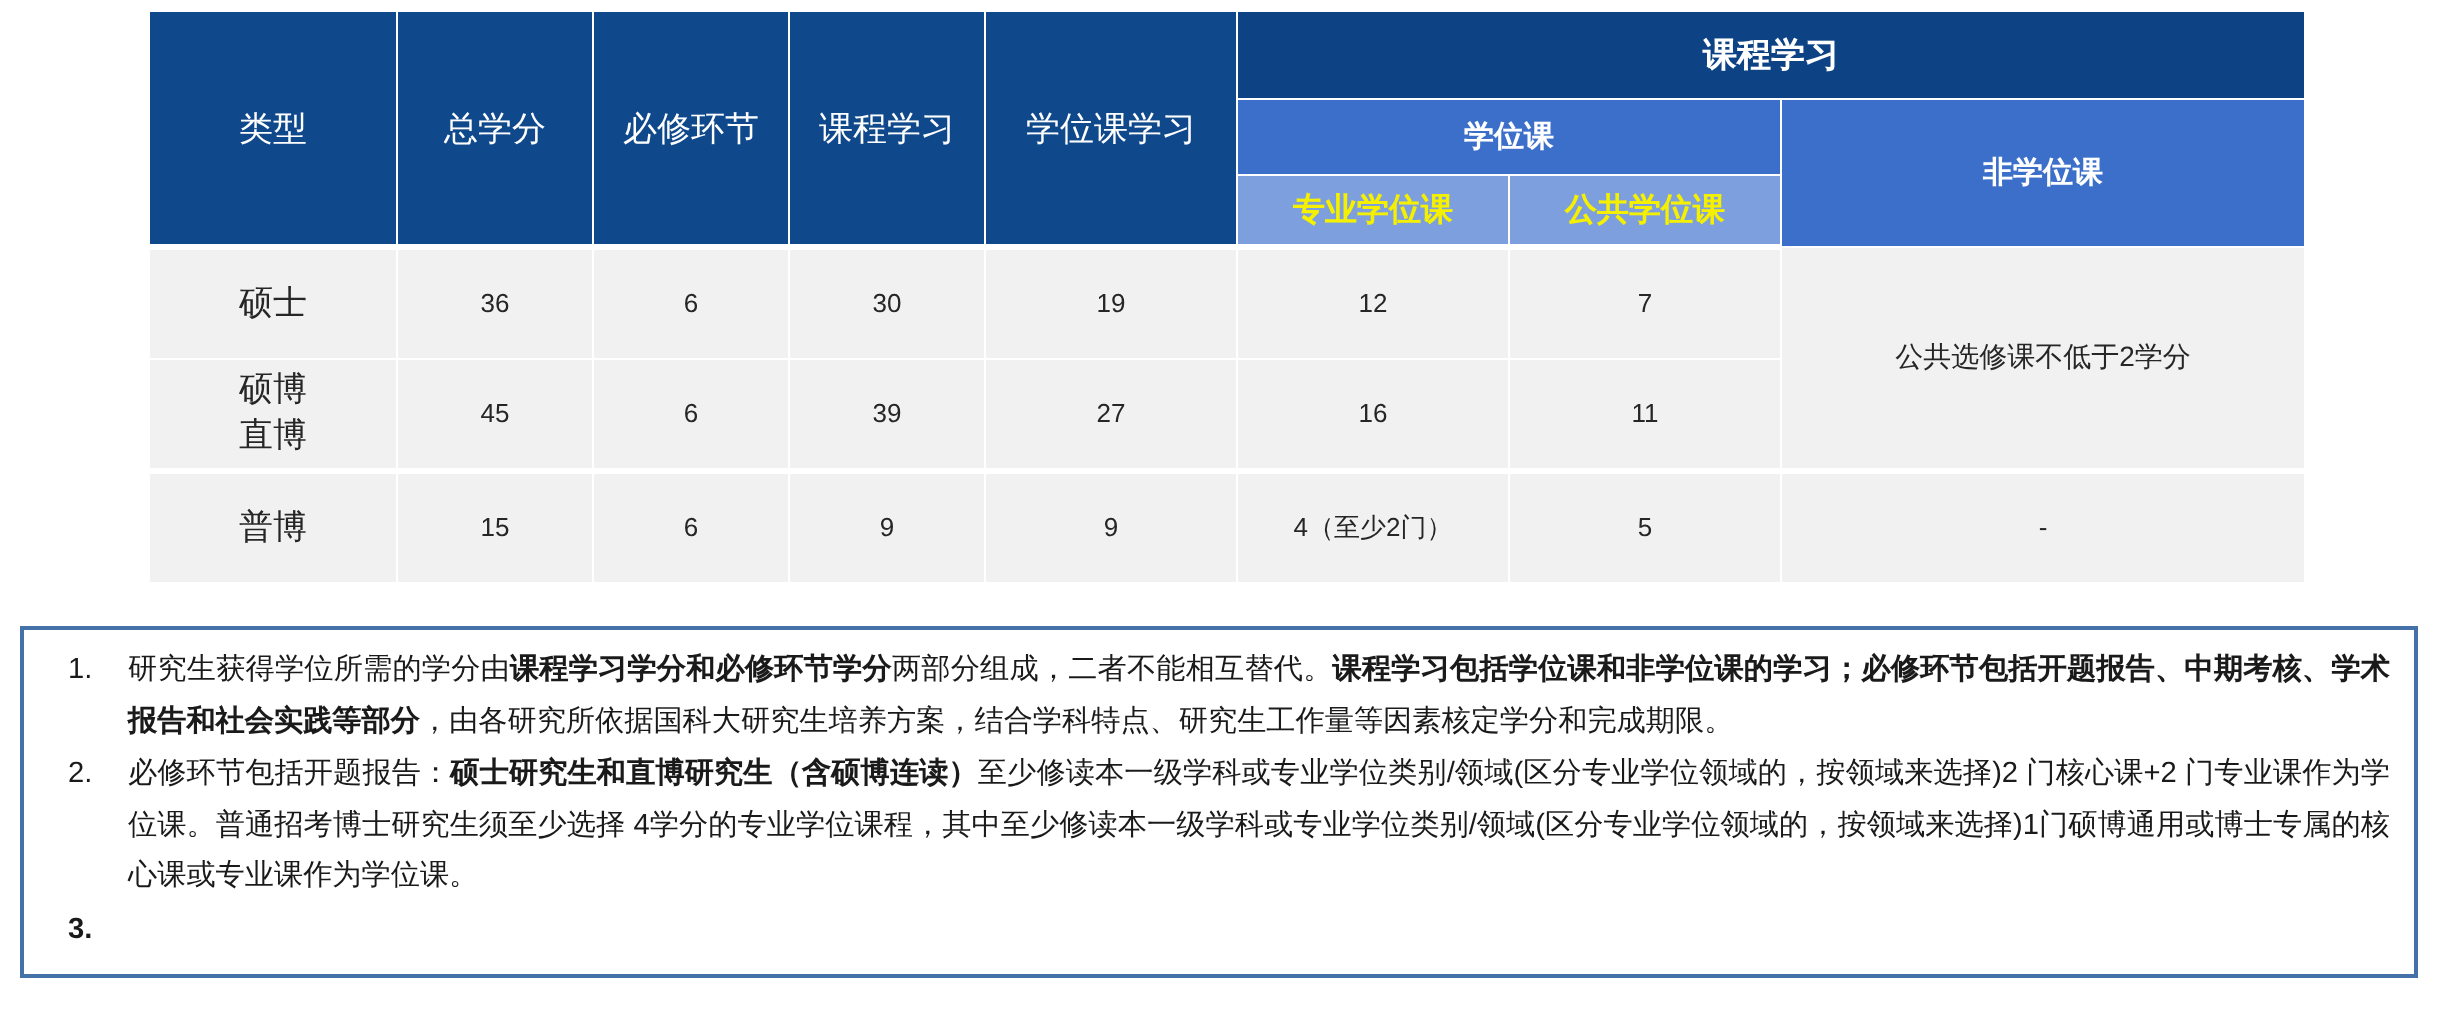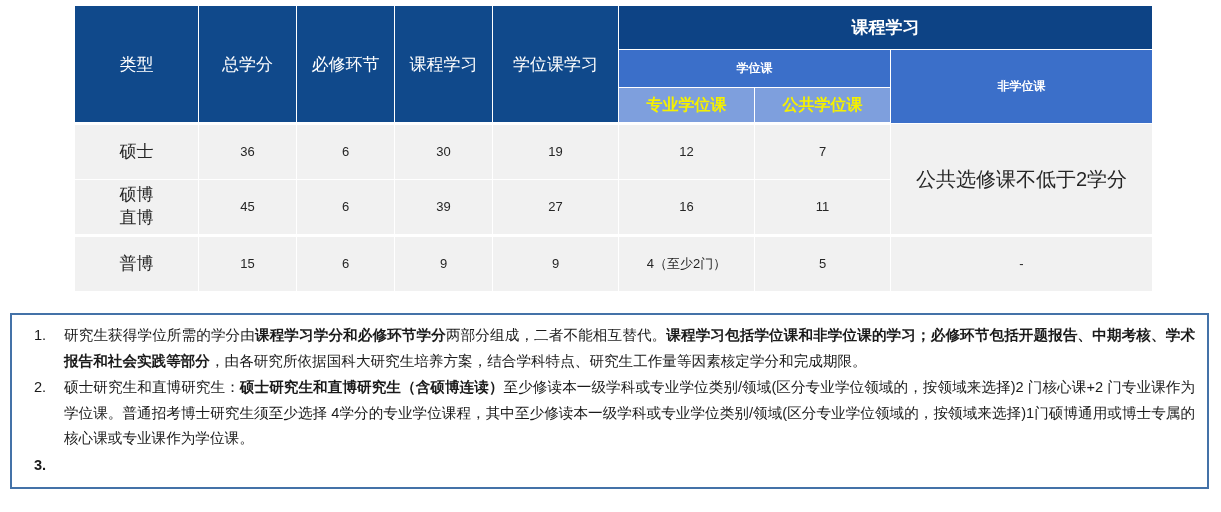--- a/index.html
+++ b/index.html
@@ -45,21 +45,21 @@
     background: #0d4385;
     color: #ffffff;
     font-weight: bold;
     font-size: 17px;
     border: 1px solid #ffffff;
   }
   .h-mid {
     background: #3b6fc9;
     color: #ffffff;
     font-weight: bold;
-    font-size: 12px;
+    font-size: 15px;
     border: 1px solid #ffffff;
   }
   .h-light {
     background: #7e9fdd;
     color: #f5f000;
     font-weight: bold;
     font-size: 16px;
     border: 1px solid #ffffff;
   }
 
@@ -73,21 +73,21 @@
   }
   .body-cell.type-col {
     font-size: 17px;
   }
   .row-sep {
     border-top: 3px solid #ffffff;
   }
   .note-cell {
     background: #f1f1f1;
     border: 1px solid #ffffff;
-    font-size: 20px;
+    font-size: 14px;
     color: #262626;
   }
 
   .nowrap-line { white-space: pre-line; }
 
   
   #notes-box {
     position: absolute;
     left: 10px;
     top: 313px;
@@ -186,16 +186,16 @@
       <td class="body-cell row-sep">4（至少2门）</td>
       <td class="body-cell row-sep">5</td>
       <td class="body-cell row-sep">-</td>
     </tr>
   </tbody>
 </table>
 
 <div id="notes-box">
   <ol class="notes-list" id="notes-list">
       <li><span class="num">1.</span><span>研究生获得学位所需的学分由</span><span class="b">课程学习学分和必修环节学分</span><span>两部分组成，二者不能相互替代。</span><span class="b">课程学习包括学位课和非学位课的学习；必修环节包括开题报告、中期考核、学术报告和社会实践等部分</span><span>，由各研究所依据国科大研究生培养方案，结合学科特点、研究生工作量等因素核定学分和完成期限。</span></li>
-      <li><span class="num">2.</span><span>硕士研究生和直博研究生：</span><span class="b">硕士研究生和直博研究生（含硕博连读）</span><span>至少修读本一级学科或专业学位类别/领域(区分专业学位领域的，按领域来选择)2 门核心课+2 门专业课作为学位课。普通招考博士研究生须至少选择 4学分的专业学位课程，其中至少修读本一级学科或专业学位类别/领域(区分专业学位领域的，按领域来选择)1门硕博通用或博士专属的核心课或专业课作为学位课。</span></li>
+      <li><span class="num">2.</span><span>必修环节包括开题报告：</span><span class="b">硕士研究生和直博研究生（含硕博连读）</span><span>至少修读本一级学科或专业学位类别/领域(区分专业学位领域的，按领域来选择)2 门核心课+2 门专业课作为学位课。普通招考博士研究生须至少选择 4学分的专业学位课程，其中至少修读本一级学科或专业学位类别/领域(区分专业学位领域的，按领域来选择)1门硕博通用或博士专属的核心课或专业课作为学位课。</span></li>
       <li class="strong-note"><span class="num">3.</span></li>
     </ol>
 </div>
 
 </body></html>

